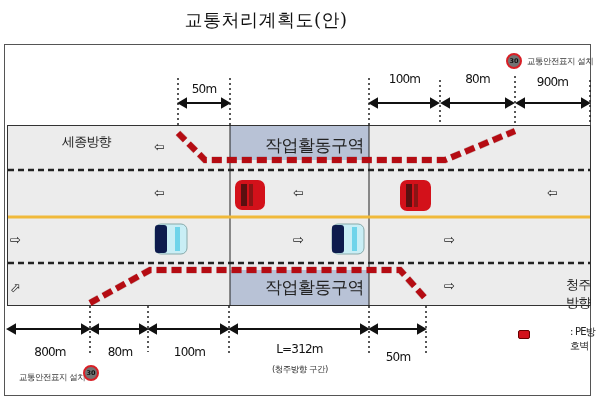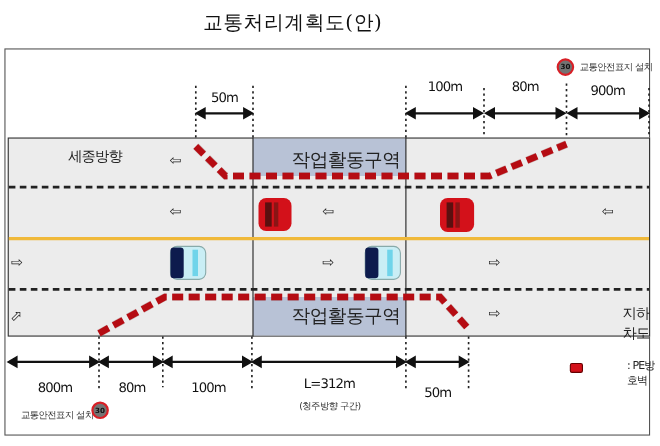--- a/index.html
+++ b/index.html
@@ -117,21 +117,21 @@
     <line x1="232" y1="329" x2="367" y2="329"></line>
     <polygon points="230,329 237,325 237,333"></polygon>
       <polygon points="368,329 361,325 361,333"></polygon>
     <line x1="372" y1="329" x2="424" y2="329"></line>
     <polygon points="370,329 377,325 377,333"></polygon>
       <polygon points="425,329 418,325 418,333"></polygon>
   </g>
 </svg>
 
 <div class="lbl" style="left:24px;top:133px;">세종방향</div>
-<div class="lbl" style="left:528px;top:276px;">지하차도</div>
+<div class="lbl" style="left:528px;top:276px;">청주방향</div>
 
 <div class="arr" style="left:154px;top:140px;">⇦</div>
 <div class="arr" style="left:154px;top:186px;">⇦</div>
 <div class="arr" style="left:293px;top:186px;">⇦</div>
 <div class="arr" style="left:547px;top:186px;">⇦</div>
 <div class="arr" style="left:10px;top:233px;">⇨</div>
 <div class="arr" style="left:293px;top:233px;">⇨</div>
 <div class="arr" style="left:444px;top:233px;">⇨</div>
 <div class="arr" style="left:444px;top:279px;">⇨</div>
 <div class="arr" style="left:10px;top:281px;transform:rotate(-45deg);">⇨</div>

